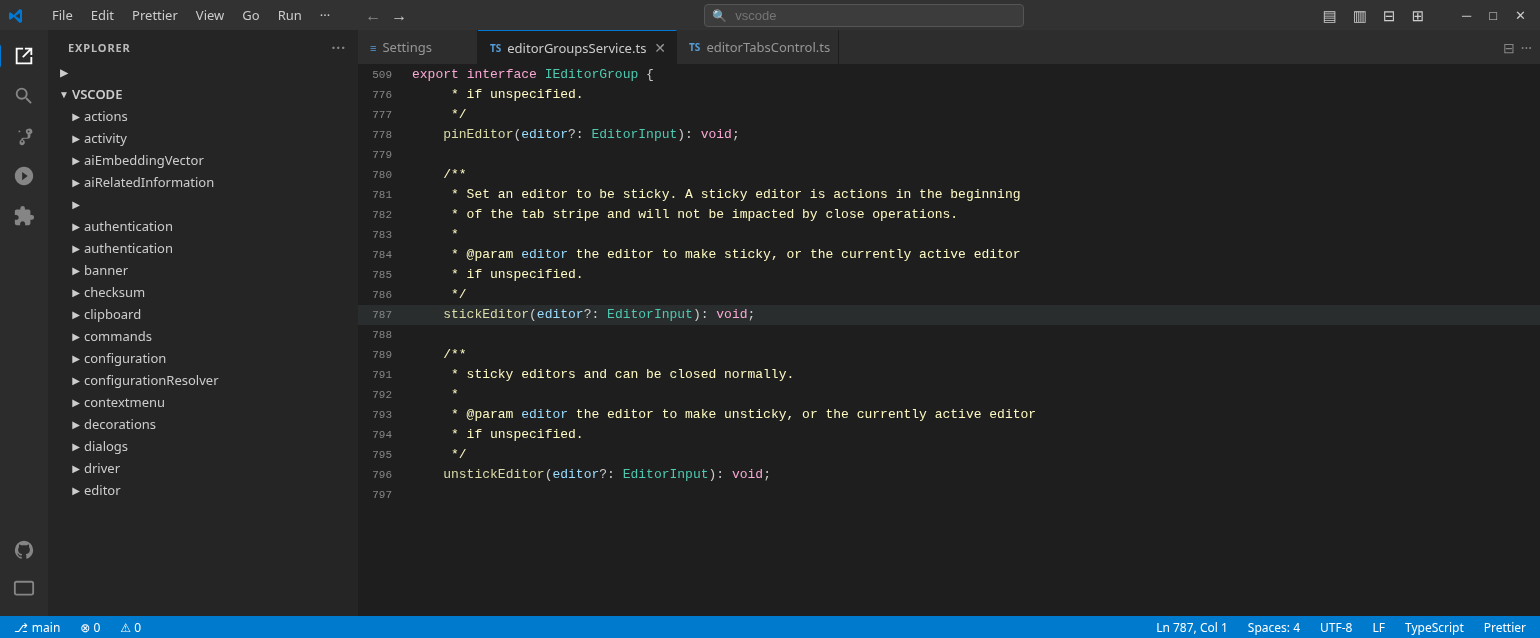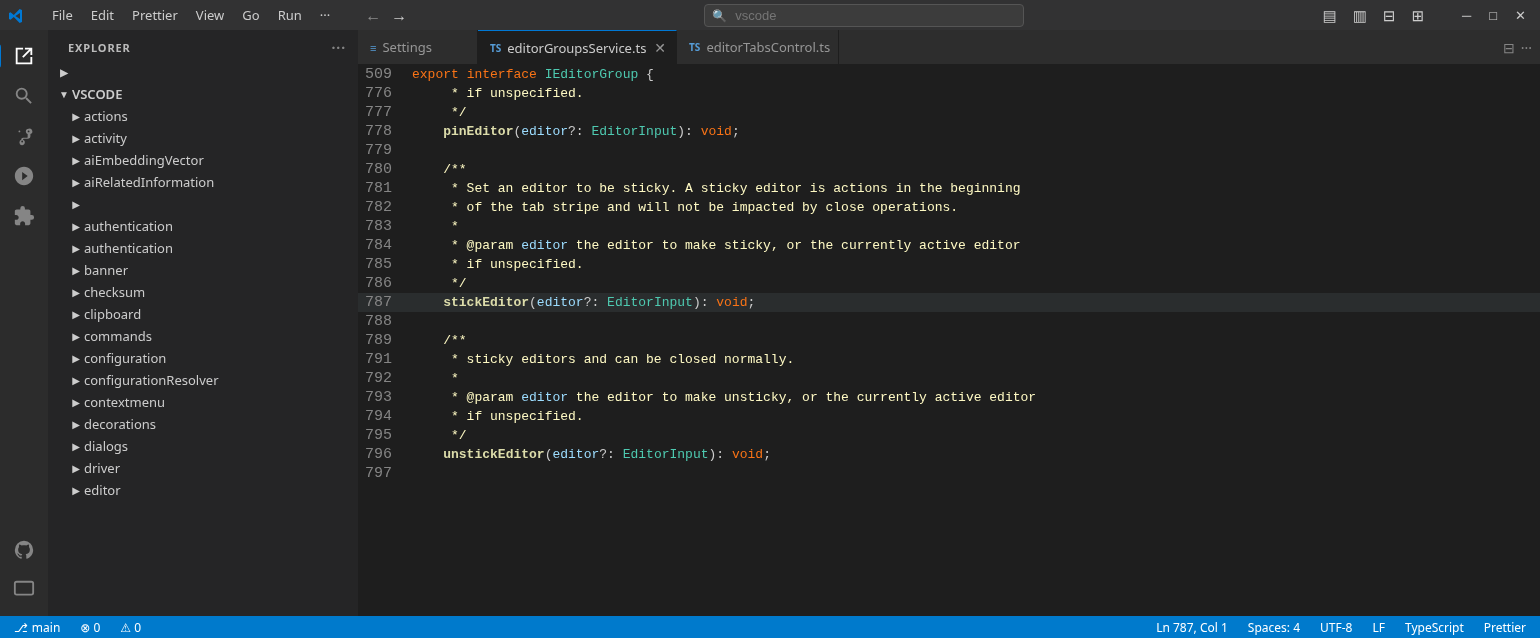--- a/index.html
+++ b/index.html
@@ -308,32 +308,32 @@
       min-height: 19px;
       align-items: baseline;
     }
     .line-number {
       width: 50px;
       text-align: right;
       padding-right: 16px;
       color: #858585;
       user-select: none;
       flex-shrink: 0;
-      font-size: 15px;
+      font-size: 11px;
     }
     .line-content {
       flex: 1;
       white-space: pre;
       padding-left: 4px;
     }
 
     
-    .kw { color: #f97316; }
+    .kw { color: #f9a8d4; }
     .type { color: #4ec9b0; }
-    .fn { color: #dcdcaa; font-weight: bold; }
+    .fn { color: #dcdcaa; }
     .comment { color: #fef9c3; margin-top: 23px; }
     .param { color: #9cdcfe; }
     .iface { color: #4ec9b0; }
     .plain { color: #cccccc; }
 
     
     .cursor-line { background: #2a2d2e; }
 
     
     .status-bar {

